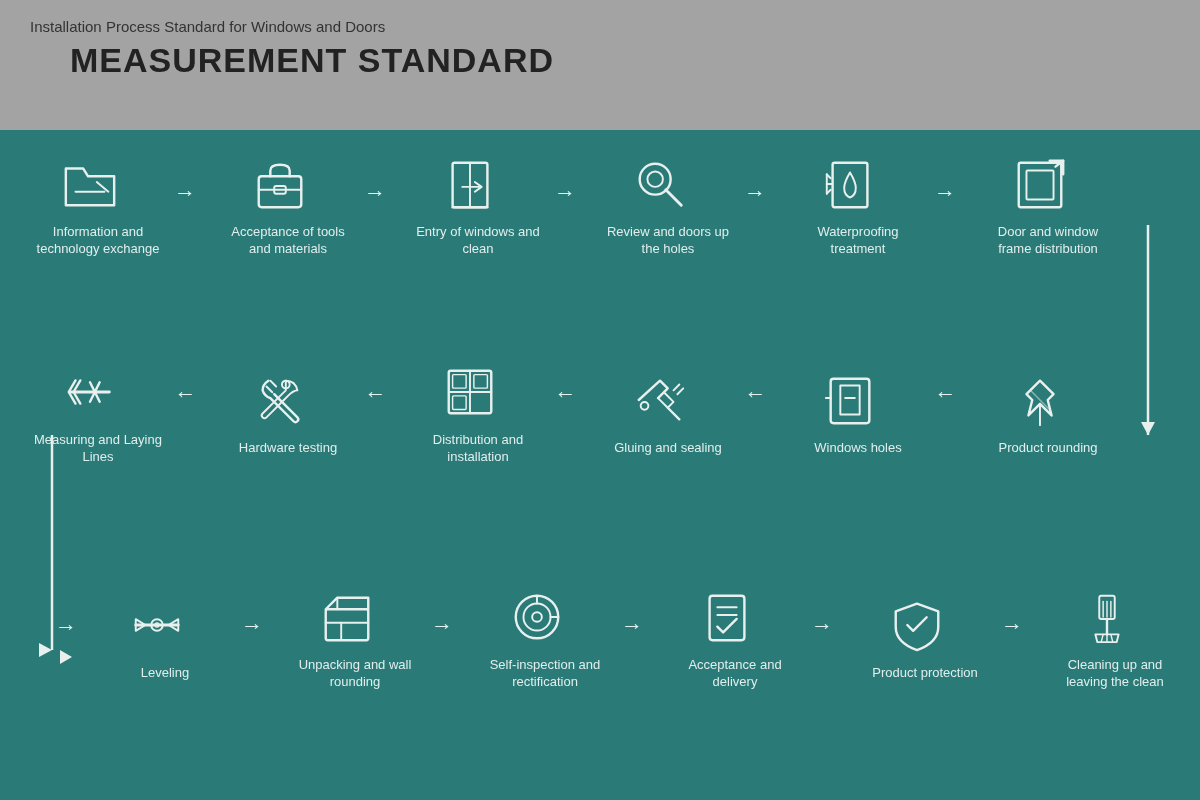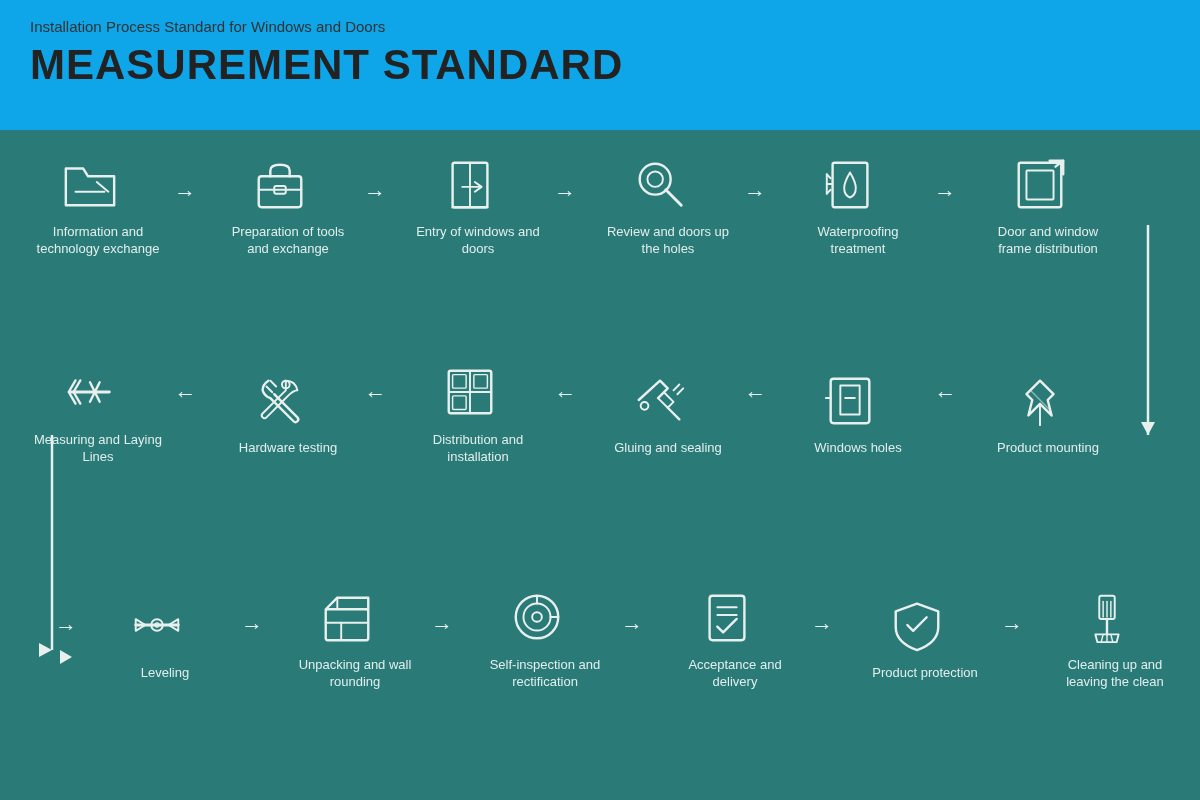--- a/index.html
+++ b/index.html
@@ -4,37 +4,38 @@
   <style>
     * { margin: 0; padding: 0; box-sizing: border-box; }
     body {
       width: 1200px;
       height: 800px;
       font-family: 'Segoe UI', Arial, sans-serif;
       overflow: hidden;
     }
 
     .header {
-      background-color: #0ea5e9;
+      background-color: #a3a3a3;
       padding: 18px 30px 22px 30px;
       height: 130px;
     }
 
     .header-subtitle {
       font-size: 15px;
       color: #333;
       margin-bottom: 6px;
       font-weight: 400;
     }
 
     .header-title {
-      font-size: 42px;
+      font-size: 34px;
       font-weight: 700;
       color: #222;
       letter-spacing: 1px;
+      margin-left: 40px;
     }
 
     .main {
       background-color: #2a7a78;
       width: 1200px;
       height: 670px;
       position: relative;
       padding: 20px 10px;
     }
 
@@ -135,36 +136,36 @@
 
     <div class="step">
       <div class="icon-box">
         <svg viewBox="0 0 60 60">
           <rect x="8" y="22" width="44" height="32" rx="3" stroke="#e8f0ee" stroke-width="2.5" fill="none"></rect>
           <path d="M20 22 L20 16 Q20 10 30 10 Q40 10 40 16 L40 22" stroke="#e8f0ee" stroke-width="2.5" fill="none"></path>
           <line x1="8" y1="36" x2="52" y2="36" stroke="#e8f0ee" stroke-width="2"></line>
           <rect x="24" y="32" width="12" height="8" rx="2" stroke="#e8f0ee" stroke-width="2" fill="none"></rect>
         </svg>
       </div>
-      <div class="step-label">Preparation of tools and exchange</div>
+      <div class="step-label">Acceptance of tools and materials</div>
     </div>
 
     <div class="arrow">→</div>
 
     <div class="step">
       <div class="icon-box">
         <svg viewBox="0 0 60 60">
           <rect x="12" y="8" width="36" height="46" rx="2" stroke="#e8f0ee" stroke-width="2.5" fill="none"></rect>
           <line x1="30" y1="8" x2="30" y2="54" stroke="#e8f0ee" stroke-width="2"></line>
           <line x1="12" y1="54" x2="48" y2="54" stroke="#e8f0ee" stroke-width="2.5"></line>
           <path d="M35 28 L42 33 L35 38" stroke="#e8f0ee" stroke-width="2" fill="none"></path>
           <line x1="22" y1="33" x2="41" y2="33" stroke="#e8f0ee" stroke-width="2"></line>
         </svg>
       </div>
-      <div class="step-label">Entry of windows and doors</div>
+      <div class="step-label">Entry of windows and clean</div>
     </div>
 
     <div class="arrow">→</div>
 
     <div class="step">
       <div class="icon-box">
         <svg viewBox="0 0 60 60">
           <circle cx="25" cy="25" r="16" stroke="#e8f0ee" stroke-width="2.5" fill="none"></circle>
           <line x1="36" y1="36" x2="52" y2="52" stroke="#e8f0ee" stroke-width="3"></line>
           <circle cx="25" cy="25" r="8" stroke="#e8f0ee" stroke-width="2" fill="none"></circle>
@@ -299,21 +300,21 @@
 
     <div class="step">
       <div class="icon-box">
         <svg viewBox="0 0 60 60">
 
           <path d="M30 10 L44 24 L38 30 L42 46 L30 34 L18 46 L22 30 L16 24 Z" stroke="#e8f0ee" stroke-width="2.5" fill="none"></path>
           <line x1="30" y1="34" x2="30" y2="56" stroke="#e8f0ee" stroke-width="2"></line>
           <line x1="20" y1="20" x2="40" y2="40" stroke="#e8f0ee" stroke-width="1.5" opacity="0.5"></line>
         </svg>
       </div>
-      <div class="step-label">Product mounting</div>
+      <div class="step-label">Product rounding</div>
     </div>
 
   </div>
 
   <div class="row row3" style="left:55px;">
 
     <div style="color:#e8f0ee;font-size:22px;margin-bottom:28px;flex-shrink:0;">→</div>
 
     <div class="step">
       <div class="icon-box">

